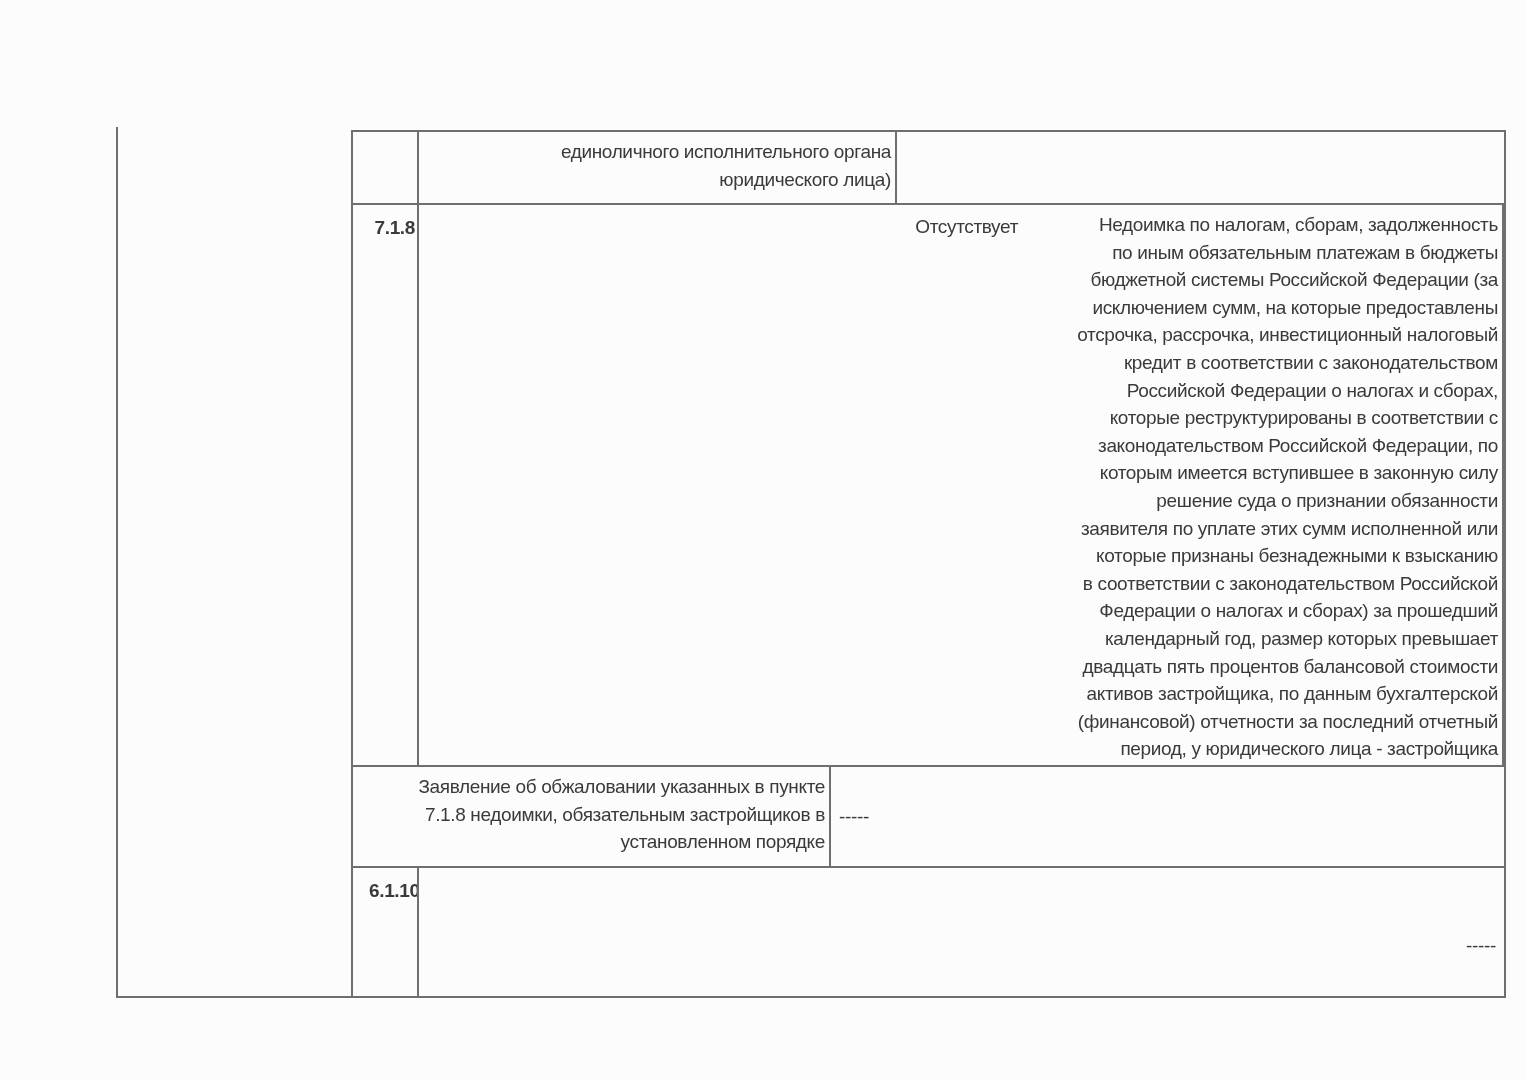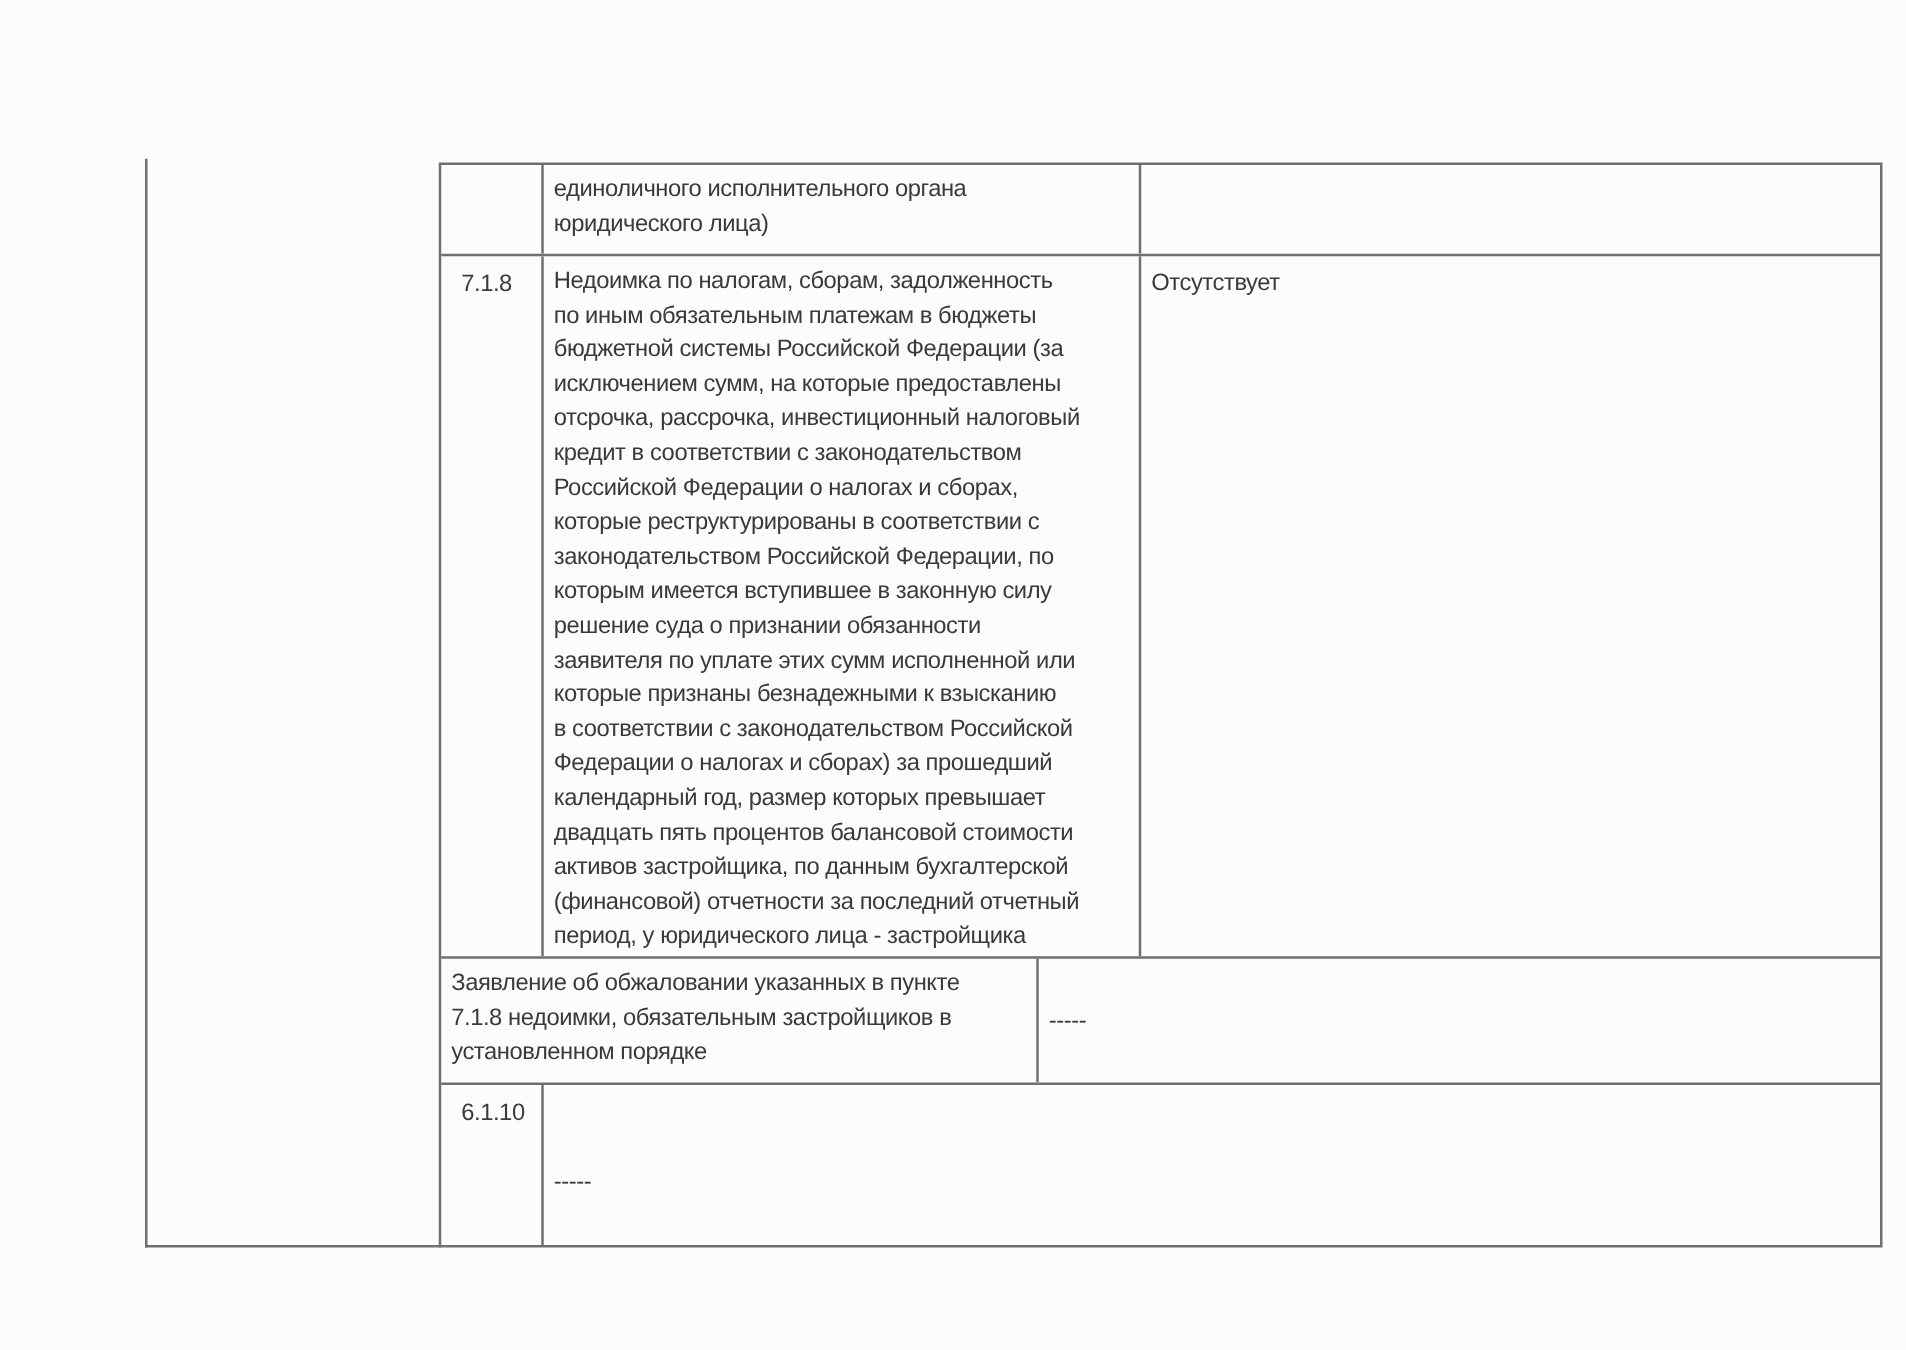--- a/index.html
+++ b/index.html
@@ -39,39 +39,41 @@
     height: 868px;
     box-sizing: border-box;
     border: 2px solid #6f6f6f;
     display: flex;
     flex-direction: column;
   }
   .t-row {
     display: flex;
     box-sizing: border-box;
     overflow: hidden;
+    text-align: right;
   }
   .t-row + .t-row {
     border-top: 2px solid #6f6f6f;
   }
   .row-cont   { height: 71px; }
   .row-718    { height: 562px; }
   .row-719    { height: 101px; }
   .row-7110   { flex: 1; }
 
   .cell {
     box-sizing: border-box;
     overflow: hidden;
     white-space: pre-line;
     line-height: 27.6px;
   }
   .cell-num {
-    width: 82px;
+    width: 66px;
     border-right: 2px solid #6f6f6f;
     padding: 9px 2px 0 16px;
+    font-weight: bold;
   }
   .cell-text {
     width: 478px;
     border-right: 2px solid #6f6f6f;
     padding: 6px 4px 0 8px;
   }
   .cell-value {
     flex: 1;
     padding: 8px 8px 0 8px;
   }
@@ -97,41 +99,41 @@
 
     <div class="t-row row-cont">
       <div class="cell cell-num"></div>
       <div class="cell cell-text">единоличного исполнительного органа
 юридического лица)</div>
       <div class="cell cell-value"></div>
     </div>
 
     <div class="t-row row-718">
       <div class="cell cell-num">7.1.8</div>
+      <div class="cell cell-value">Отсутствует</div>
       <div class="cell cell-text">Недоимка по налогам, сборам, задолженность
 по иным обязательным платежам в бюджеты
 бюджетной системы Российской Федерации (за
 исключением сумм, на которые предоставлены
 отсрочка, рассрочка, инвестиционный налоговый
 кредит в соответствии с законодательством
 Российской Федерации о налогах и сборах,
 которые реструктурированы в соответствии с
 законодательством Российской Федерации, по
 которым имеется вступившее в законную силу
 решение суда о признании обязанности
 заявителя по уплате этих сумм исполненной или
 которые признаны безнадежными к взысканию
 в соответствии с законодательством Российской
 Федерации о налогах и сборах) за прошедший
 календарный год, размер которых превышает
 двадцать пять процентов балансовой стоимости
 активов застройщика, по данным бухгалтерской
 (финансовой) отчетности за последний отчетный
 период, у юридического лица - застройщика</div>
-      <div class="cell cell-value">Отсутствует</div>
     </div>
 
     <div class="t-row row-719">
       <div class="cell cell-text">Заявление об обжаловании указанных в пункте
 7.1.8 недоимки, обязательным застройщиков в
 установленном порядке</div>
       <div class="cell cell-value v-center">-----</div>
     </div>
 
     <div class="t-row row-7110">

